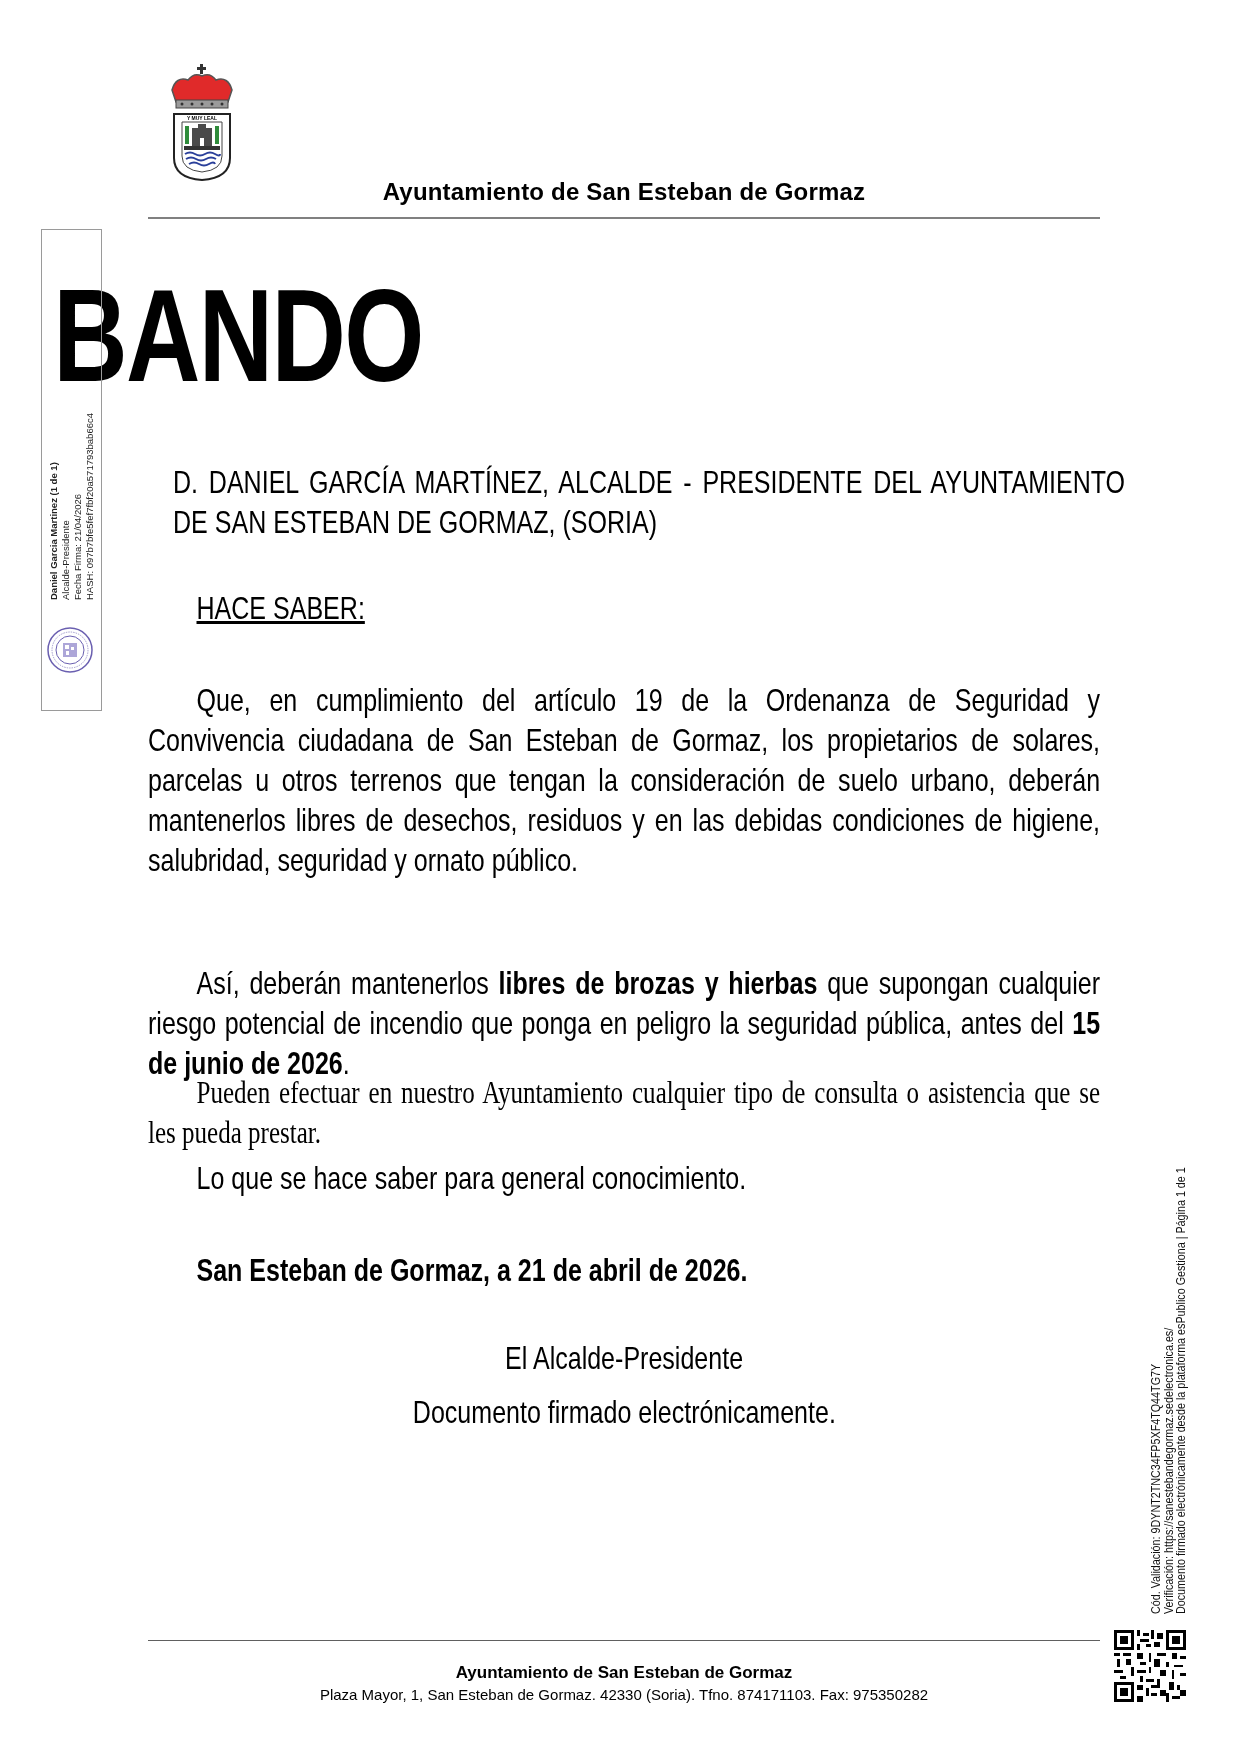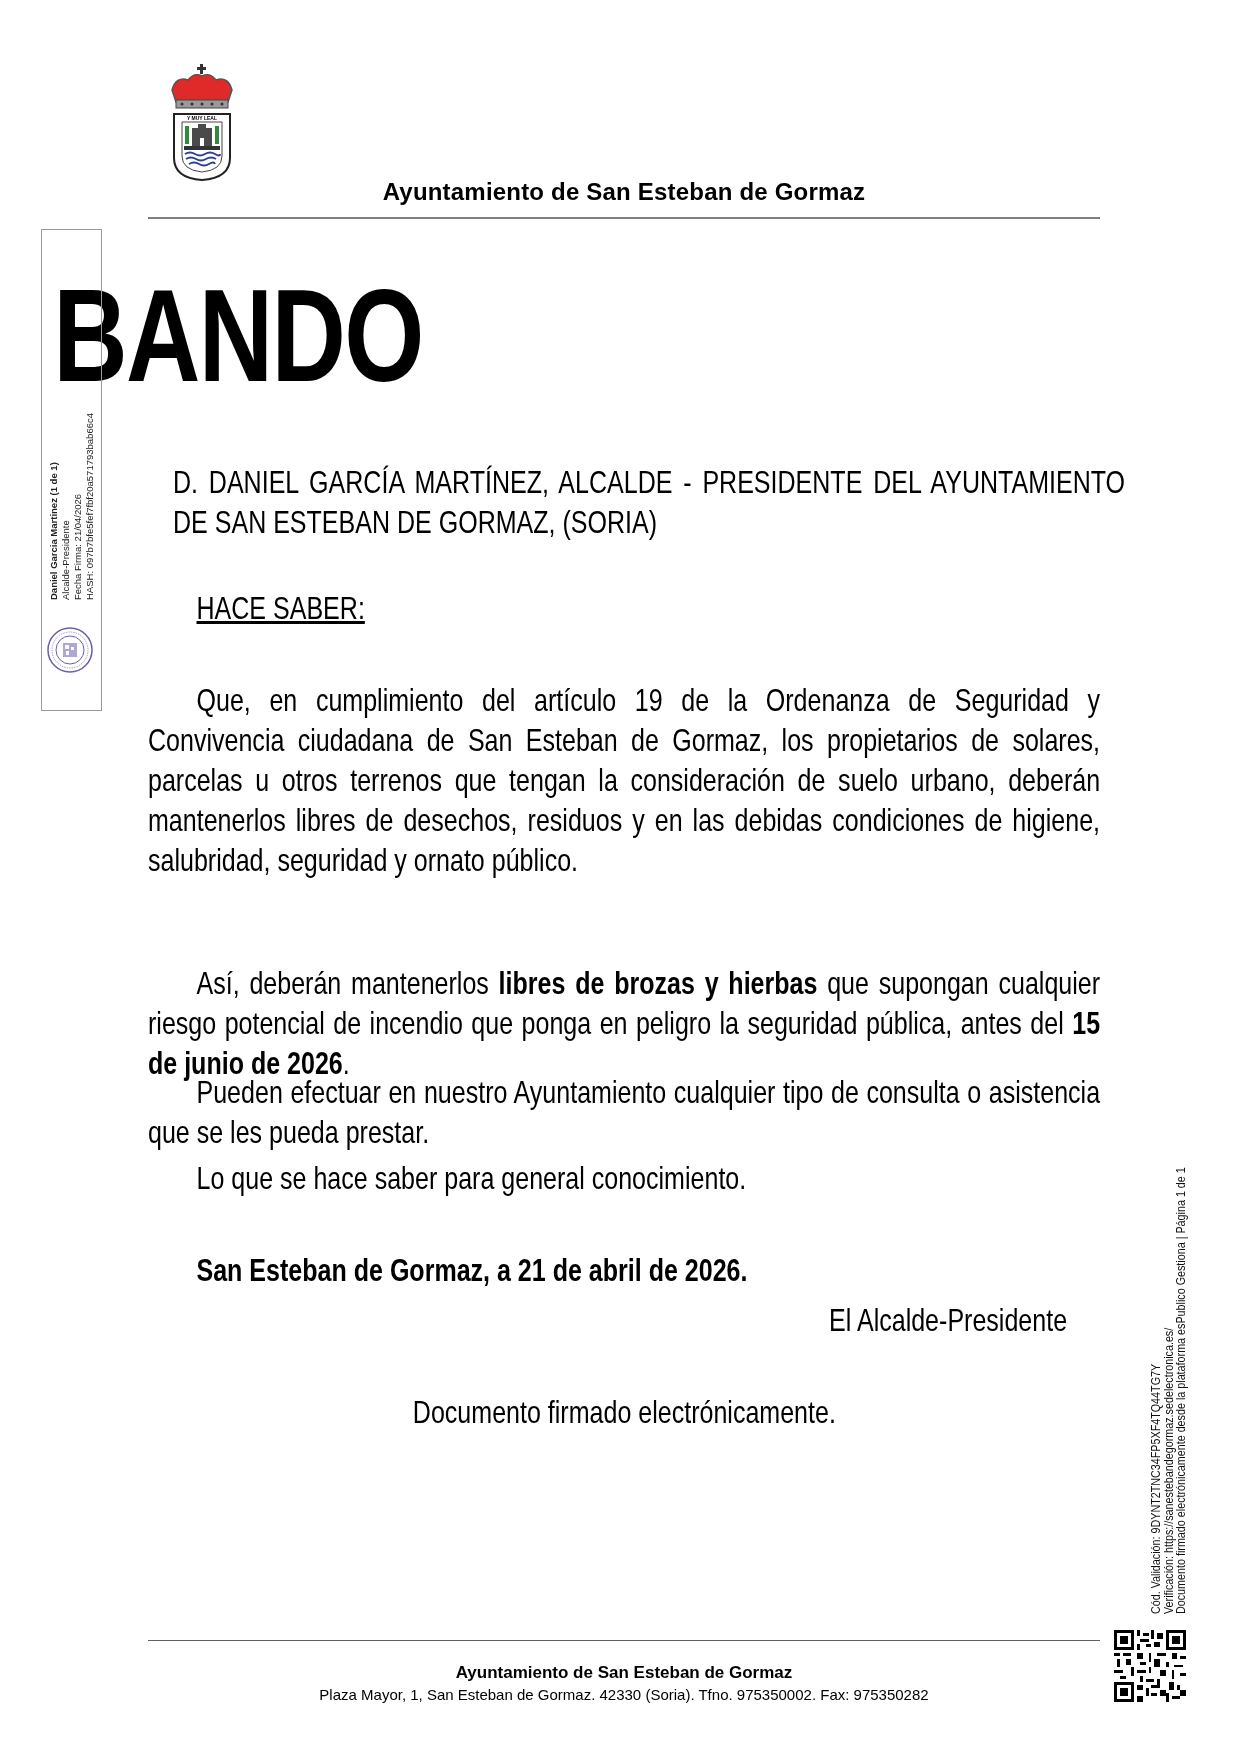--- a/index.html
+++ b/index.html
@@ -20,27 +20,27 @@
     .body-block { left: 148px; width: 952px; font-size: 32px; line-height: 40px; }
     .body-block .inner { width: 1217px; transform: scaleX(0.7823); transform-origin: left top; text-align: justify; text-align-last: left; }
     .body-block .indent { text-indent: 62px; }
     .body-block .indent-small { text-indent: 62px; }
     .body-block b { font-weight: bold; }
 
     .intro { top: 462px; margin-left: 25px; }
     .hace { top: 588px; text-decoration: underline; }
     .p1 { top: 680px; }
     .p2 { top: 934px; margin-top: 29px; }
-    .p3 { top: 1072px; }
+    .p3 { top: 1072px; font-family: Liberation Serif, serif; }
     .p4 { top: 1158px; }
     .dateline { top: 1250px; font-weight: bold; }
 
     .sign { left: 148px; width: 952px; text-align: center; font-size: 32px; line-height: 40px; }
     .sign span { display: inline-block; transform: scaleX(0.7823); transform-origin: center; white-space: nowrap; }
-    .sign-role { top: 1300px; text-align: right; }
+    .sign-role { top: 1338px; }
     .sign-doc { top: 1392px; }
 
     .footer-rule { left: 148px; top: 1640px; width: 952px; height: 1px; background: #606060; }
     .footer-name { left: 148px; top: 1663px; width: 952px; text-align: center; font-weight: bold; font-size: 17px; }
     .footer-addr { left: 148px; top: 1686px; width: 952px; text-align: center; font-size: 15px; }
 
     
     .sig-box { left: 41px; top: 229px; width: 61px; height: 482px; border: 1.5px solid #9a9a9a; box-sizing: border-box; }
     .sig-text { left: 48px; top: 600px; width: 240px; transform: rotate(-90deg); transform-origin: left top; font-size: 9.5px; line-height: 12px; white-space: nowrap; color: #222; }
     .sig-text .b { font-weight: bold; }
@@ -123,21 +123,21 @@
 
 <div class="abs sign sign-role">
   <span>El Alcalde-Presidente</span>
 </div>
 <div class="abs sign sign-doc">
   <span>Documento firmado electrónicamente.</span>
 </div>
 
 <div class="abs footer-rule"></div>
 <div class="abs footer-name">Ayuntamiento de San Esteban de Gormaz</div>
-<div class="abs footer-addr">Plaza Mayor, 1, San Esteban de Gormaz. 42330 (Soria). Tfno. 975350002. Fax: 975350282</div>
+<div class="abs footer-addr">Plaza Mayor, 1, San Esteban de Gormaz. 42330 (Soria). Tfno. 874171103. Fax: 975350282</div>
 
 <div class="abs sig-box"></div>
 <div class="abs sig-text">
   <div class="b">Daniel Garcia Martinez (1 de 1)</div>
   <div>Alcalde-Presidente</div>
   <div>Fecha Firma: 21/04/2026</div>
   <div>HASH: 097b7bfe5fef7fbf20a571793bab66c4</div>
 </div>
 <div class="abs stamp">
   <svg width="48" height="48" viewBox="0 0 48 48">

